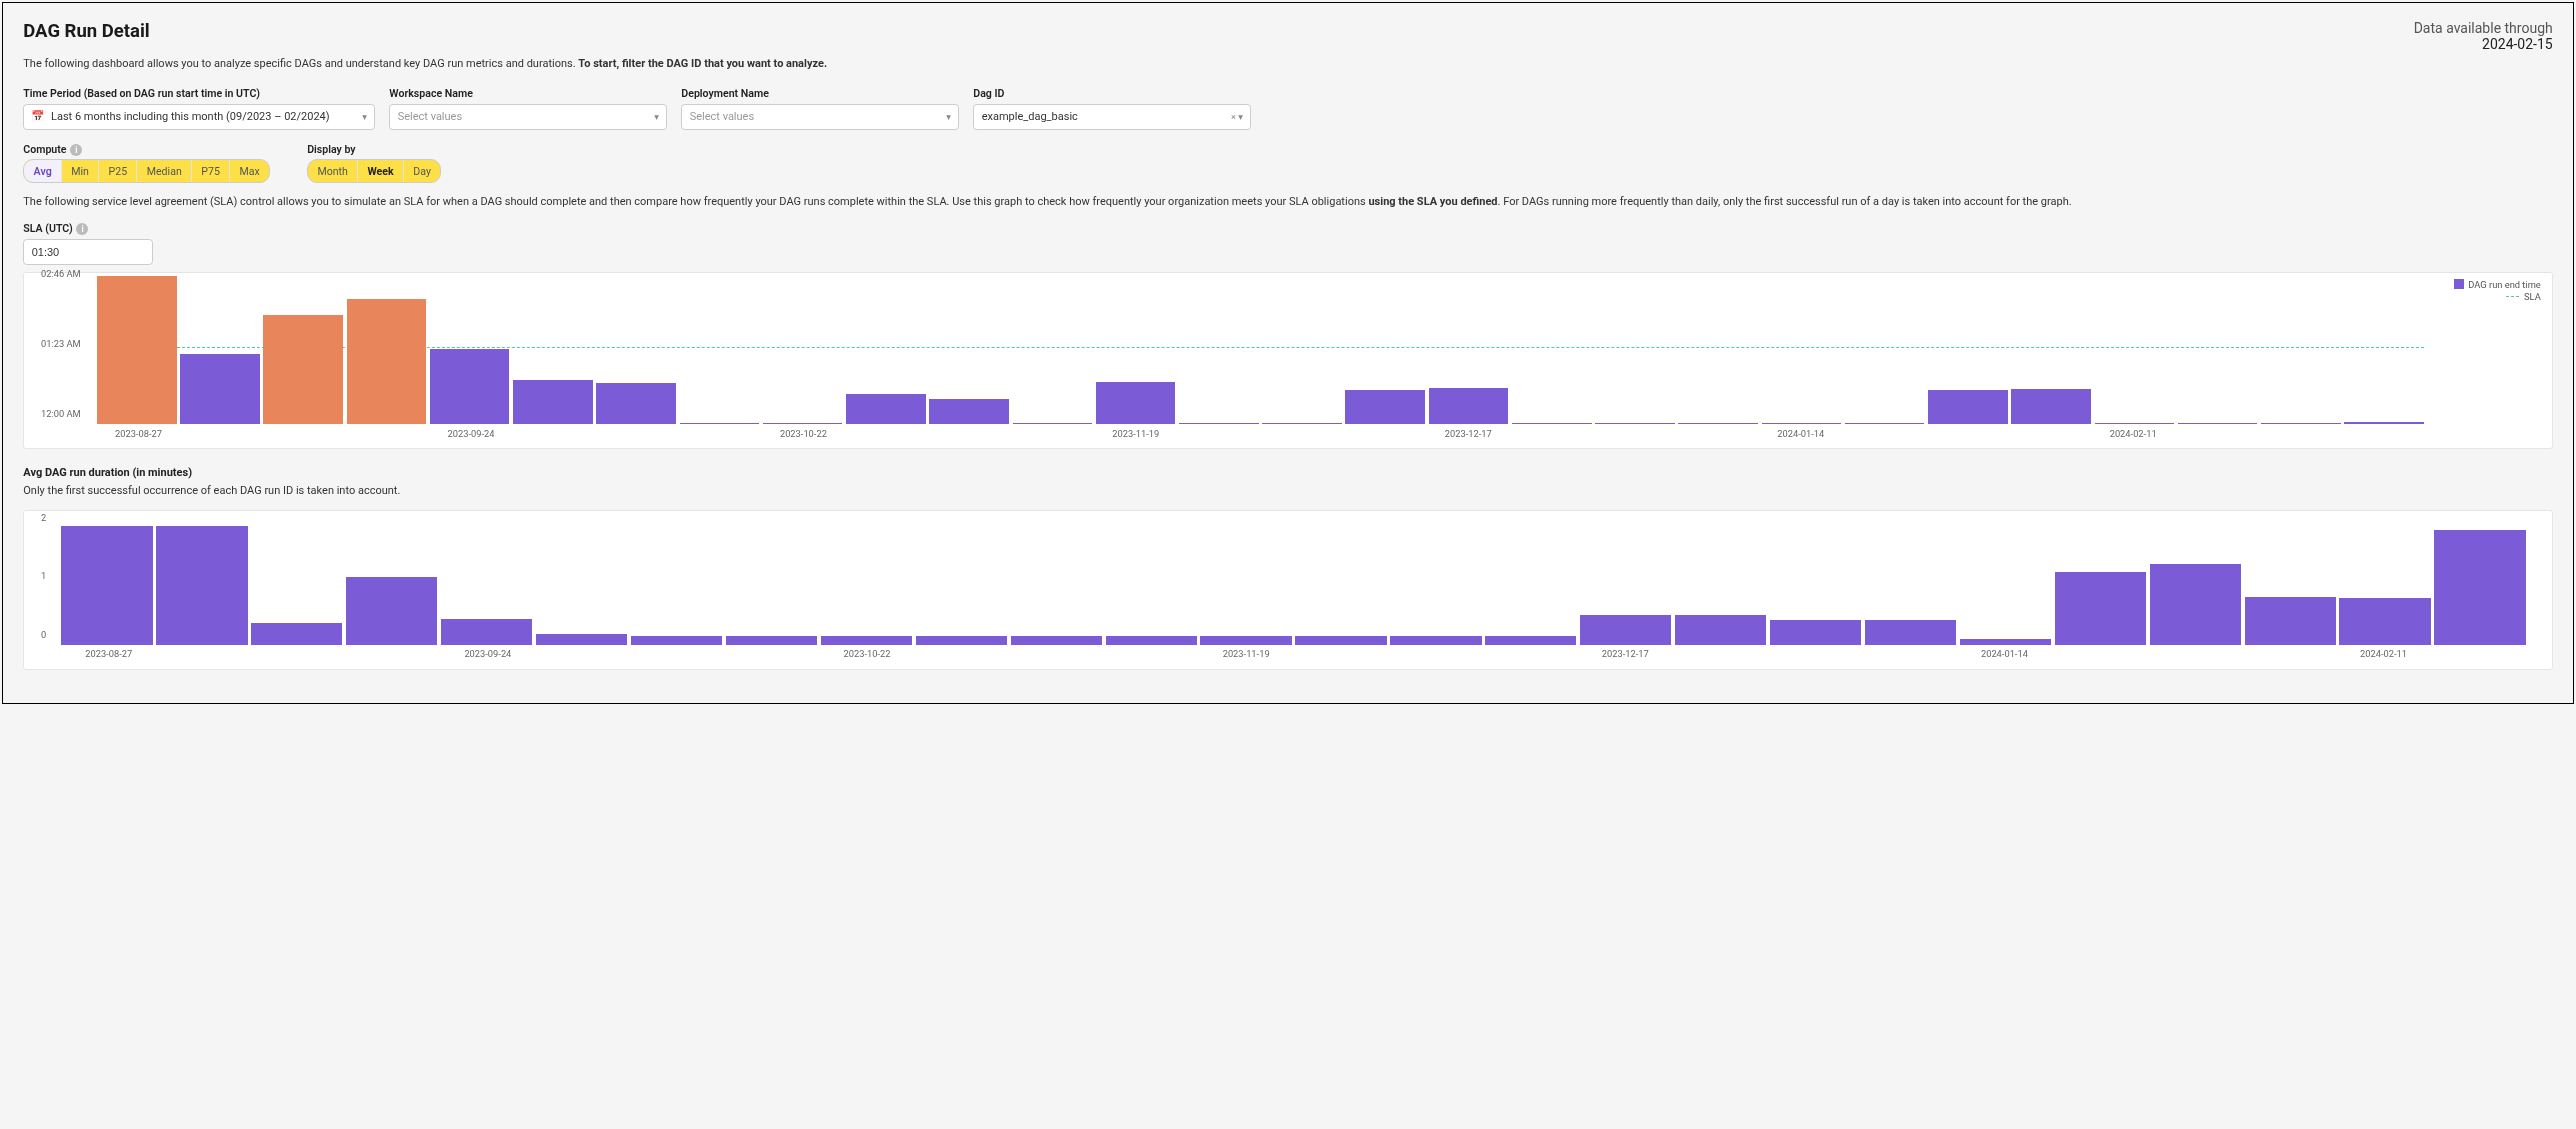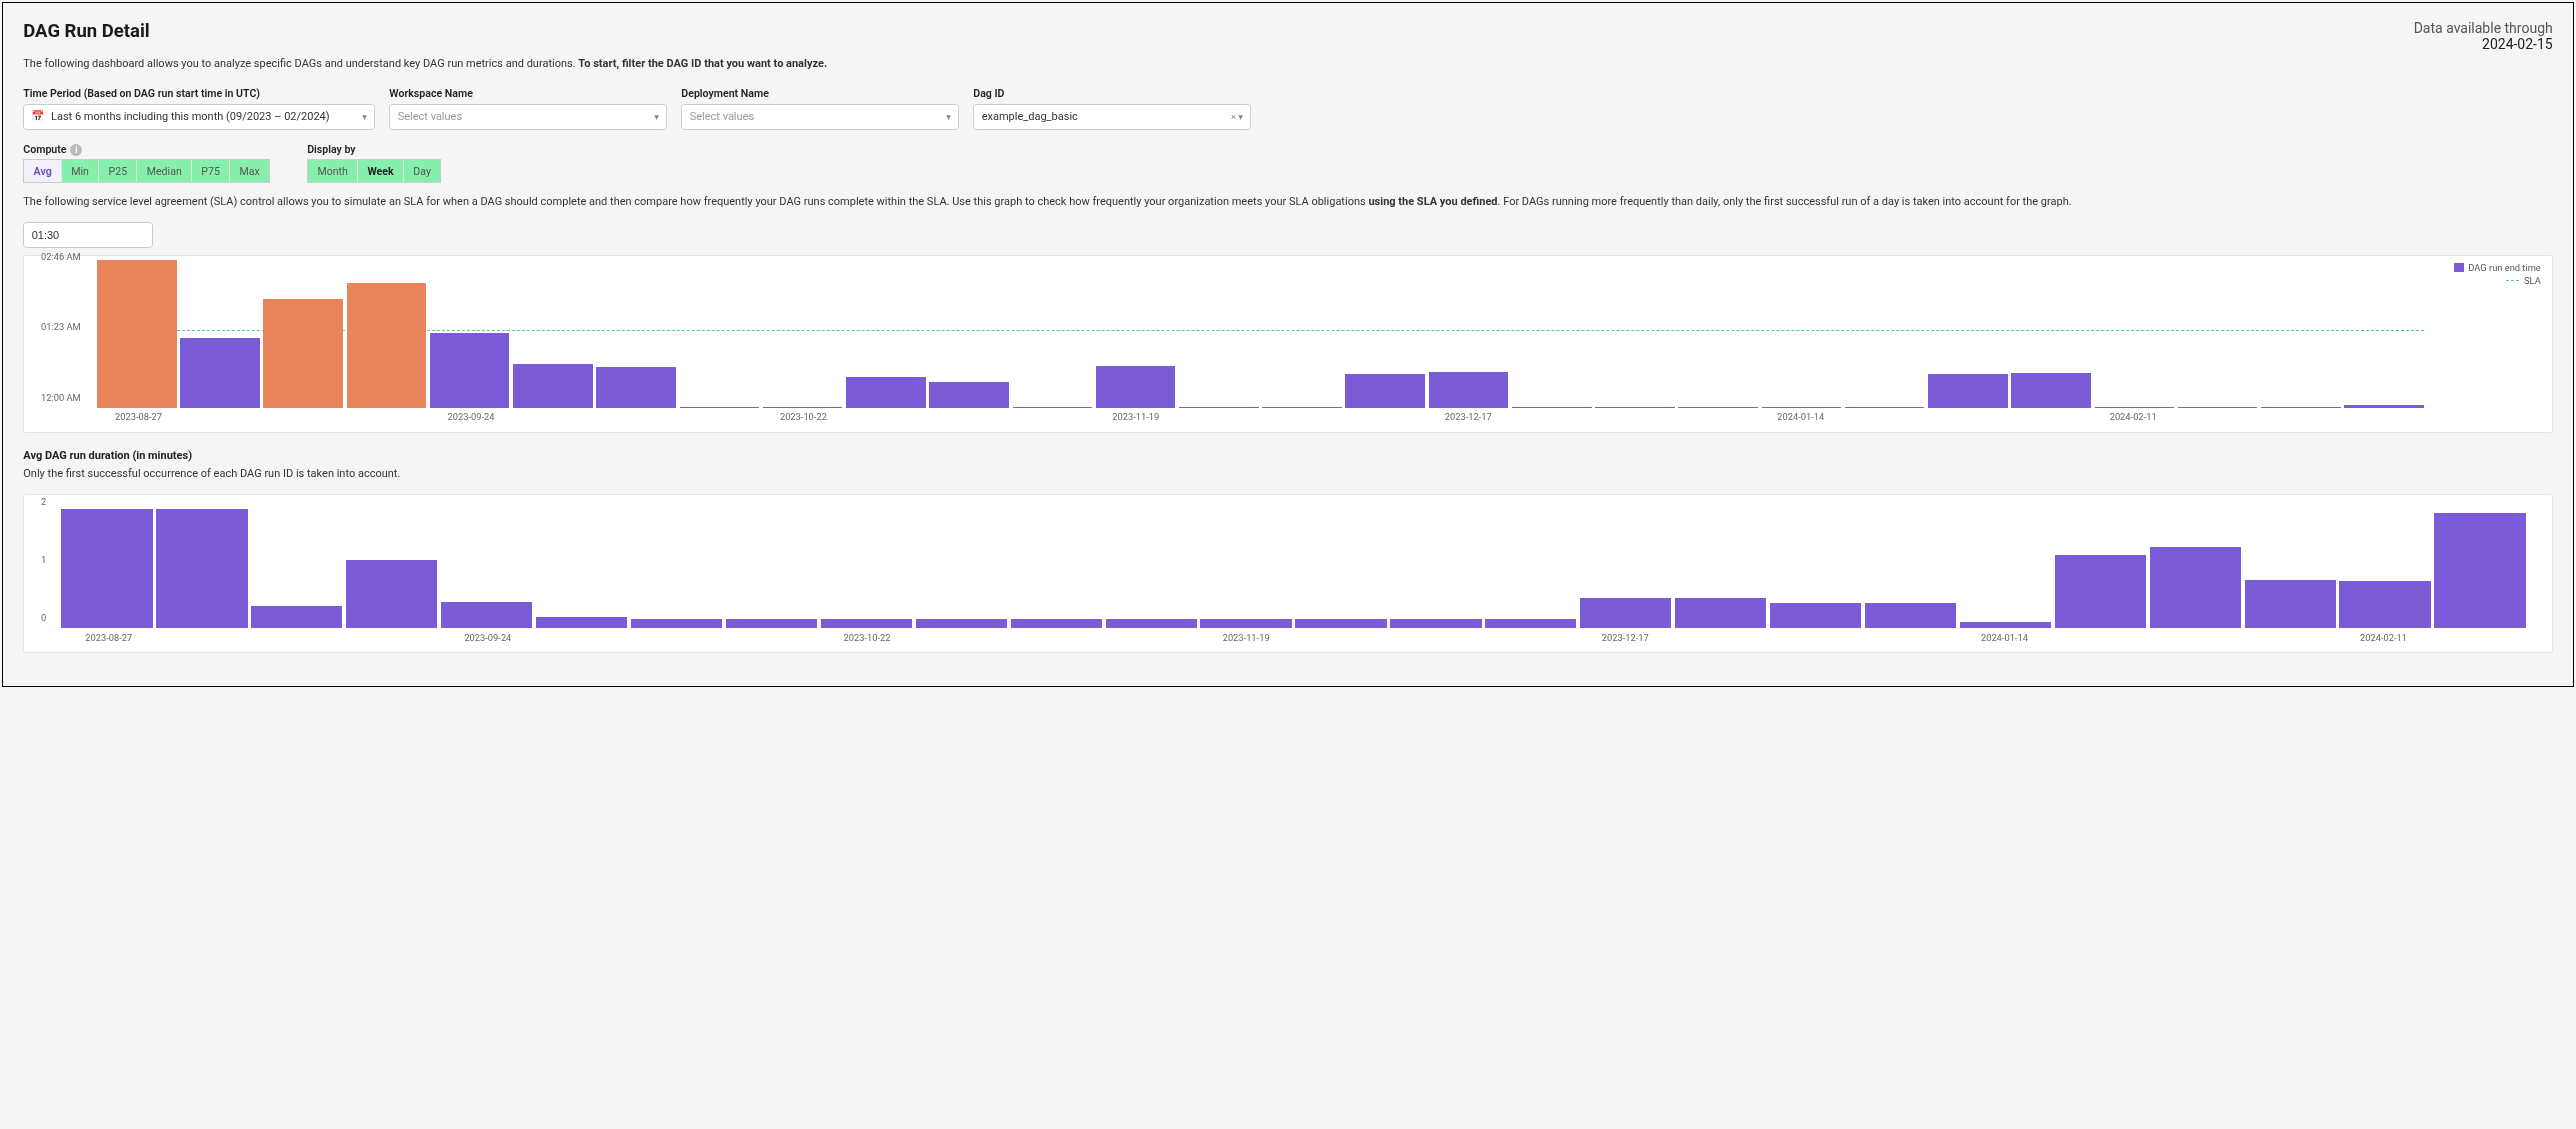--- a/index.html
+++ b/index.html
@@ -11,21 +11,21 @@
 .data-avail .date { font-weight: 400; color: #222; }
 .subtitle { font-size: 11px; color: #333; margin-bottom: 16.7px; }
 .subtitle .bold { font-weight: 700; }
 .filters { display: flex; gap: 14px; margin-bottom: 13px; flex-wrap: wrap; }
 .filter { display: flex; flex-direction: column; }
 .filter-label { font-size: 10.6px; font-weight: 600; color: #222; margin-bottom: 3.7px; }
 .select { height: 26px; border: 0.9px solid #ccc; border-radius: 3.7px; background: #fff; padding: 0 7.4px; font-size: 11px; color: #333; display: flex; align-items: center; justify-content: space-between; cursor: pointer; }
 .select.placeholder { color: #999; }
 .select .caret { margin-left: 7.4px; color: #888; font-size: 9.3px; }
 .select .calicon { margin-right: 5.6px; font-size: 11px; color: #555; }
-.btn-group { display: inline-flex; border: 0.9px solid #ccc; border-radius: 0; overflow: hidden; background: #86efac; }
+.btn-group { display: inline-flex; border: 0.9px solid #ccc; border-radius: 10px; overflow: hidden; background: #fde047; }
 .btn-group .seg { padding: 4.6px 9.3px; font-size: 10.6px; color: #555; cursor: pointer; border-right: 0.9px solid #e4e4e4; }
 .btn-group .seg:last-child { border-right: none; }
 .btn-group .seg.active { color: #6b46c1; font-weight: 600; background: #f3f0fb; }
 .btn-group .seg.active-dark { font-weight: 700; color: #222; }
 .info-icon { display: inline-flex; width: 12px; height: 12px; border-radius: 50%; background: #bbb; color: #fff; font-size: 8.3px; align-items: center; justify-content: center; margin-left: 3.7px; font-weight: 700; }
 .section-title { font-size: 11px; font-weight: 700; color: #222; margin: 9.3px 0 3.7px; }
 .section-desc { font-size: 11px; color: #333; margin-bottom: 11px; line-height: 1.5; }
 .section-desc .bold { font-weight: 700; }
 .sla-input { width: 130px; height: 26px; border: 0.9px solid #ccc; border-radius: 3.7px; background: #fff; padding: 0 7.4px; font-size: 11px; color: #333; }
 .chart-card { background: #fff; border: 0.9px solid #e5e5e5; border-radius: 2.8px; padding: 11px 16.7px 7.4px 16.7px; margin-top: 7.4px; margin-bottom: 16.7px; position: relative; }
@@ -117,20 +117,21 @@
           <span class="seg">Day</span>
         </div>
     </div>
   </div>
 
   <p class="section-desc">
     <span>The following service level agreement (SLA) control allows you to simulate an SLA for when a DAG should complete and then compare how frequently your DAG runs complete within the SLA. Use this graph to check how frequently your organization meets your SLA obligations </span><span class="bold">using the SLA you defined</span><span>. For DAGs running more frequently than daily, only the first successful run of a day is taken into account for the graph.</span>
   </p>
 
   <div class="filter" style="margin-bottom:5.6px;">
+    <label class="filter-label"><span>SLA (UTC)</span><span class="info-icon">i</span></label>
     <input class="sla-input" value="01:30" style="">
   </div>
 
   <div class="chart-card">
     <div class="legend">
       <div class="legend-item">
           <span class="legend-sq"></span>
           <span>DAG run end time</span>
         </div>
       <div class="legend-item">

